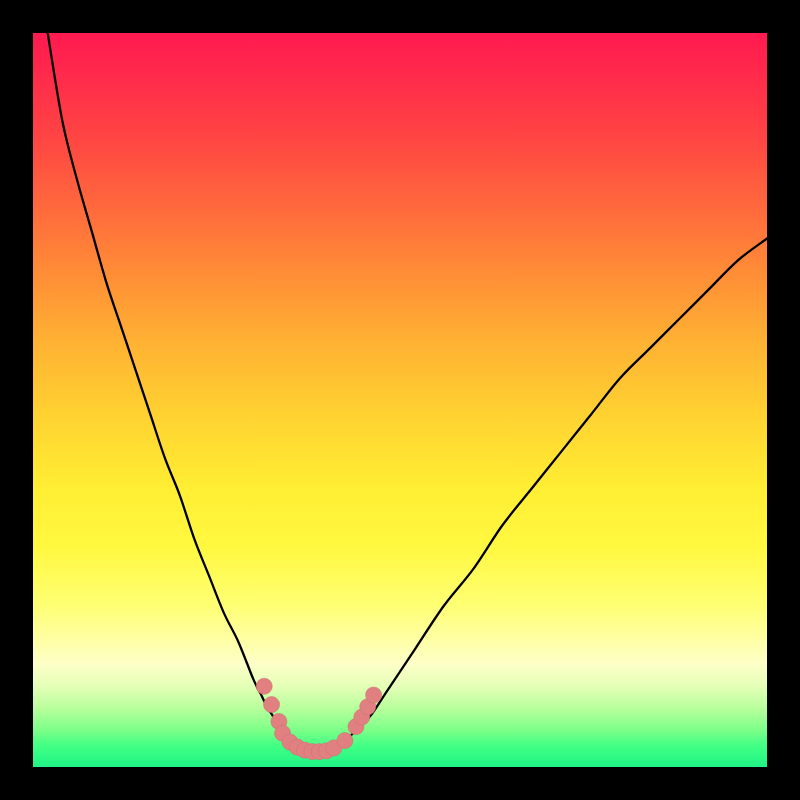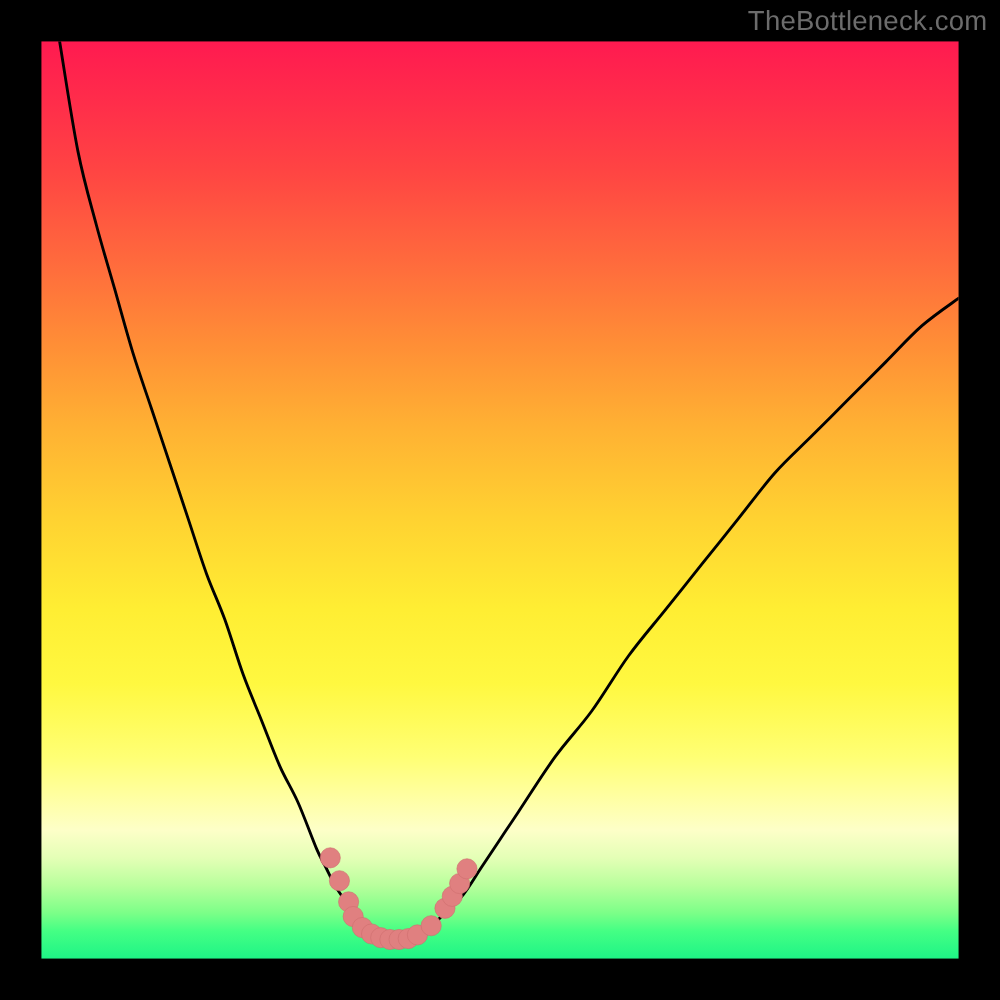--- a/index.html
+++ b/index.html
@@ -94,14 +94,13 @@
           <circle cx="293.60" cy="717.85" r="8.07" fill="#e08080" stroke="#cf6f6f" stroke-width="0.5"></circle>
           <circle cx="300.94" cy="714.92" r="8.07" fill="#e08080" stroke="#cf6f6f" stroke-width="0.5"></circle>
           <circle cx="311.95" cy="707.58" r="8.07" fill="#e08080" stroke="#cf6f6f" stroke-width="0.5"></circle>
           <circle cx="322.96" cy="693.63" r="8.07" fill="#e08080" stroke="#cf6f6f" stroke-width="0.5"></circle>
           <circle cx="328.83" cy="684.09" r="8.07" fill="#e08080" stroke="#cf6f6f" stroke-width="0.5"></circle>
           <circle cx="334.70" cy="673.81" r="8.07" fill="#e08080" stroke="#cf6f6f" stroke-width="0.5"></circle>
           <circle cx="340.58" cy="662.07" r="8.07" fill="#e08080" stroke="#cf6f6f" stroke-width="0.5"></circle>
         </g>
     </svg>
   </div>
-  <div class="watermark">TheBottleneck.com</div>
 </div>
 
 </body></html>

